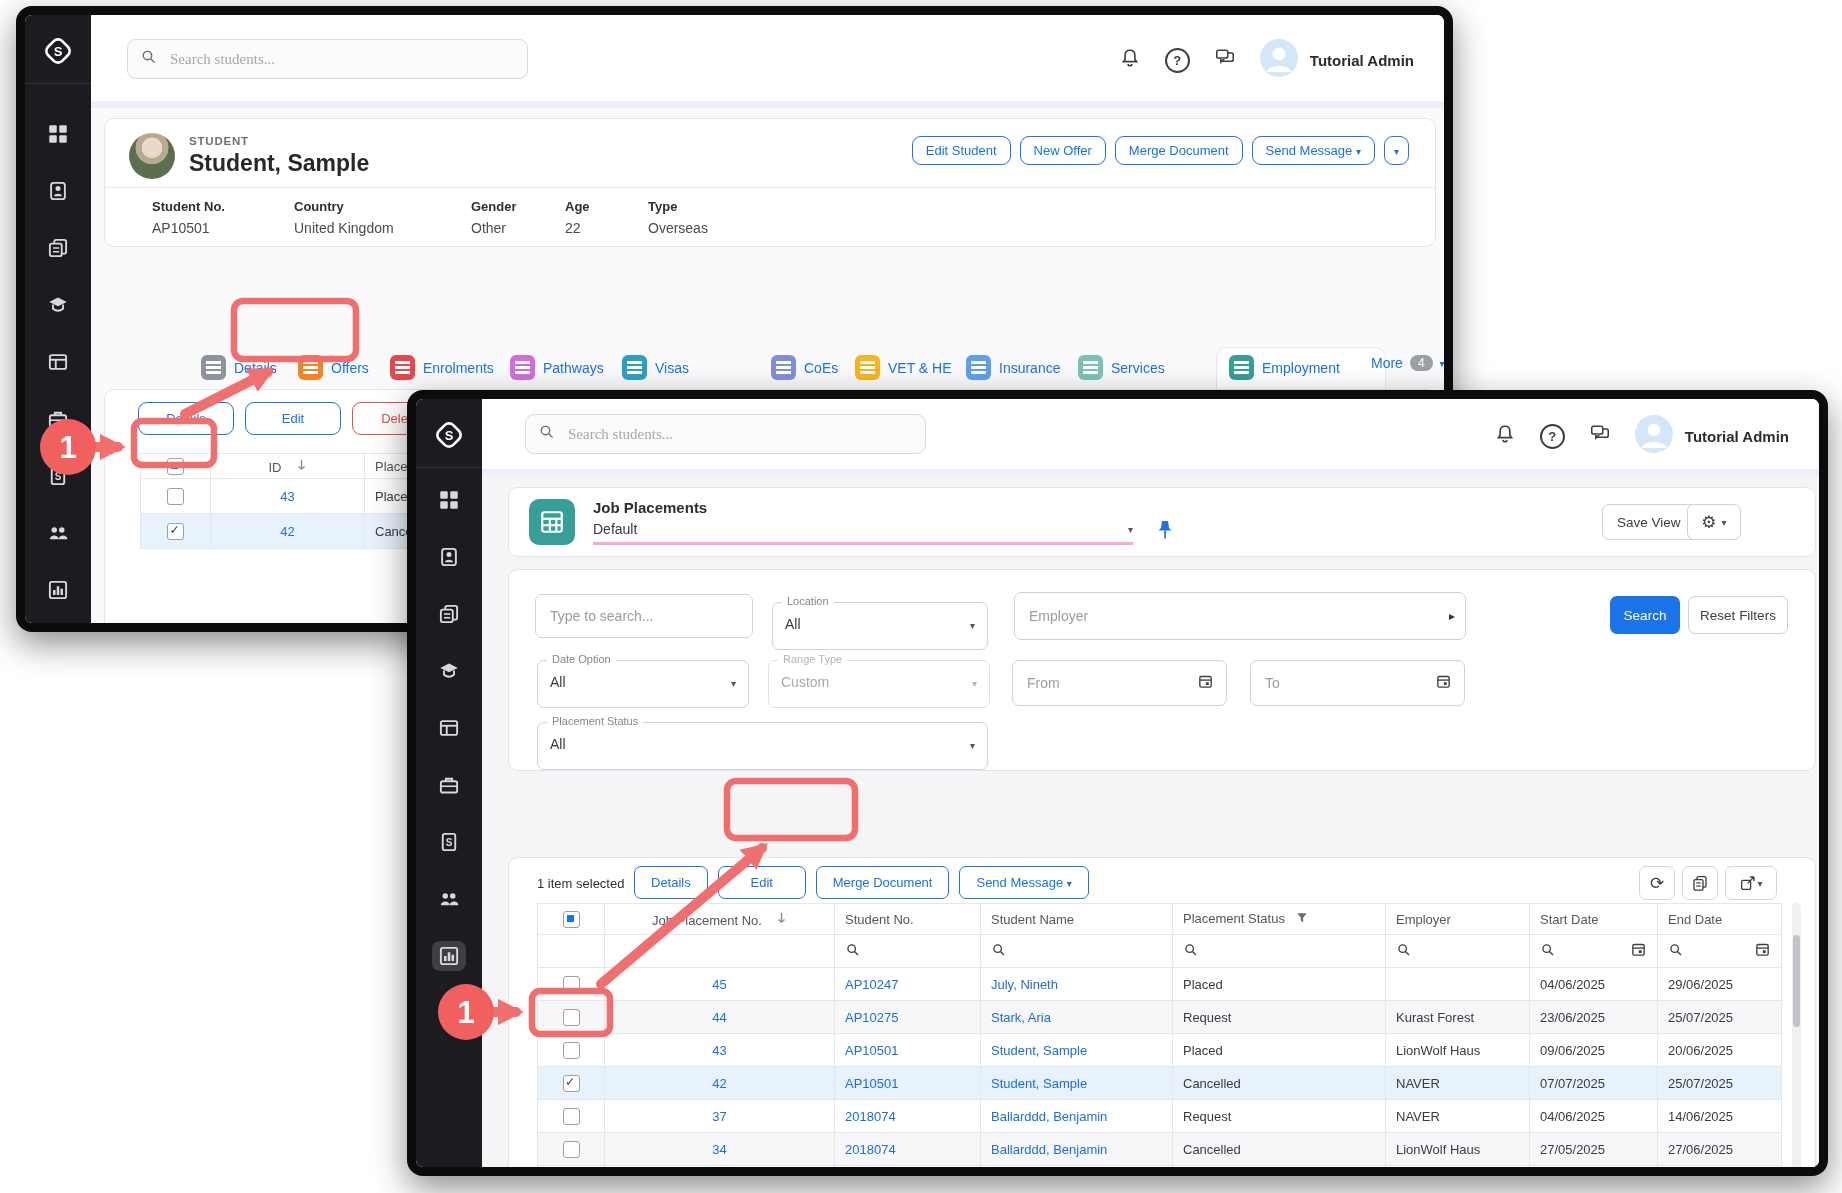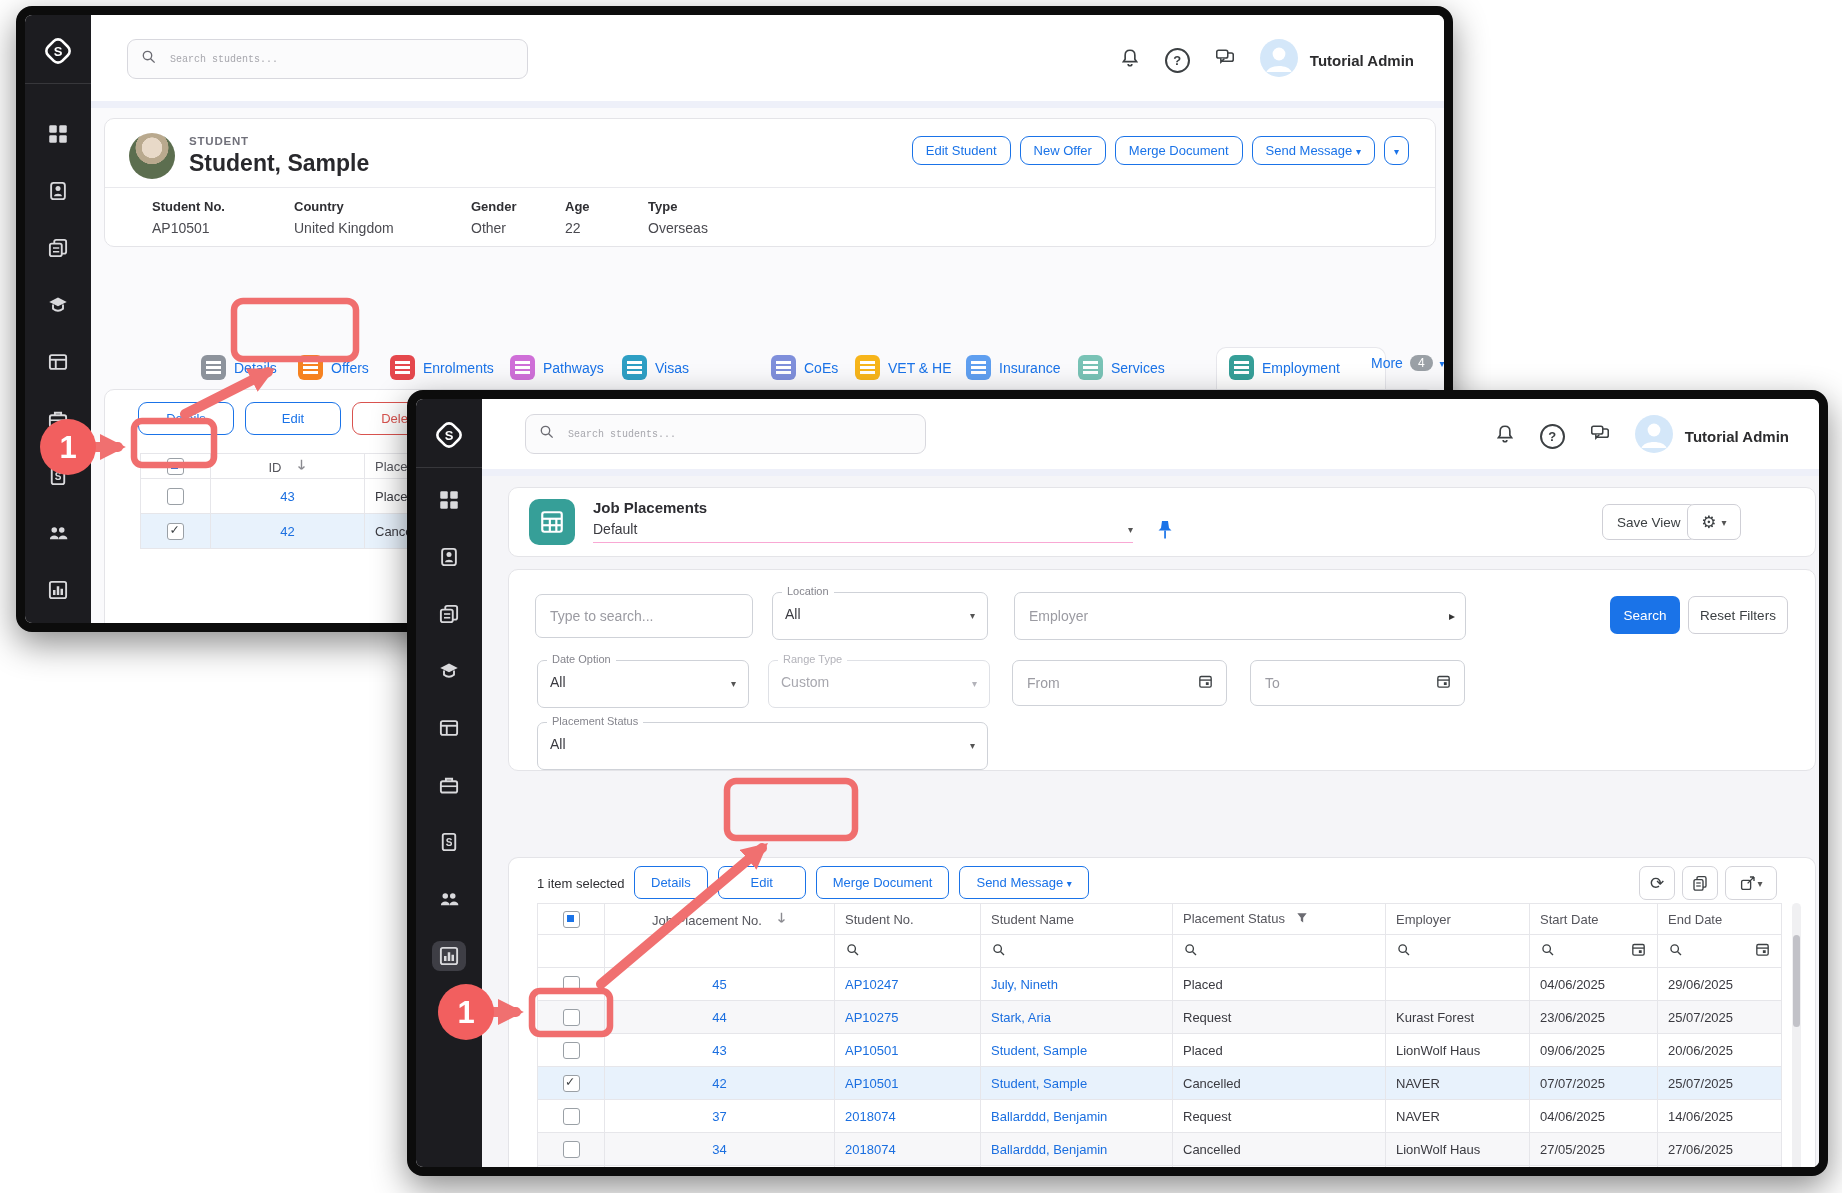--- a/index.html
+++ b/index.html
@@ -16,22 +16,22 @@
   #win-back .sb-items{top:104px;} #win-front .sb-items{top:86px;}
   .sb-ic{width:34px;height:30px;display:flex;align-items:center;justify-content:center;border-radius:8px;}
   .sb-ic.active{background:#3e3e45;}
   
   .topbar{position:absolute;left:66px;right:0;top:0;background:#fff;border-bottom:1px solid #e7e7f0;}
   #win-back .topbar{height:86px;} #win-front .topbar{height:70px;}
   .search-box{position:absolute;display:flex;align-items:center;gap:10px;border:1px solid #d8d8de;
       border-radius:9px;background:#fbfbfc;padding:0 12px;}
   #win-back .search-box{left:36px;top:24px;width:375px;height:38px;}
   #win-front .search-box{left:43px;top:15px;width:375px;height:38px;}
-  .search-box input{border:none;outline:none;background:transparent;font-size:10px;color:#0f172a;width:100%;
-      font-family:Liberation Mono, monospace;}
+  .search-box input{border:none;outline:none;background:transparent;font-size:15px;color:#0f172a;width:100%;
+      font-family:Liberation Serif, serif;}
   .search-box input::placeholder{color:#a7a7ad;}
   .top-right{position:absolute;right:30px;display:flex;align-items:center;gap:24px;}
   #win-back .top-right{top:24px;} #win-front .top-right{top:16px;}
   .user{display:flex;align-items:center;gap:12px;}
   .user-name{font-size:15px;font-weight:700;color:#2c2c2e;}
   .help-ic{width:21px;height:21px;border:2px solid #3c4043;border-radius:50%;display:flex;align-items:center;justify-content:center;font-size:13px;font-weight:700;color:#3c4043;}
   
   .content{position:absolute;left:66px;right:0;bottom:0;}
   #win-back .content{top:86px;background:#fafafc;}
   #win-front .content{top:70px;background:#f5f5f8;}
@@ -80,21 +80,21 @@
   .cb{display:inline-block;width:15px;height:15px;border:1.5px solid #9aa0a6;border-radius:3px;background:#fff;
       vertical-align:middle;position:relative;}
   .cb.ind::after{content:"";position:absolute;left:3px;top:3px;width:7px;height:7px;background:#1a73e8;}
   .cb.chk::after{content:"✓";position:absolute;left:1.5px;top:-1.5px;font-size:12.5px;color:#3c4043;font-weight:700;}
   .sort-ic{color:#8a8a90;font-size:13px;margin-left:14px;}
   
   #jp-card{left:26px;top:18px;width:1306px;height:68px;}
   .jp-ic{position:absolute;left:20px;top:11px;width:46px;height:46px;border-radius:10px;background:#369f98;
      display:flex;align-items:center;justify-content:center;}
   .jp-title{position:absolute;left:84px;top:11px;font-size:15px;font-weight:700;color:#2d2d32;}
-  .jp-view{position:absolute;left:84px;top:33px;width:540px;border-bottom:1px solid #f9a8d4;padding-bottom:5px;
+  .jp-view{position:absolute;left:84px;top:33px;width:540px;border-bottom:3px solid #f9a8d4;padding-bottom:5px;
      font-size:14px;color:#3a3a40;display:flex;justify-content:space-between;align-items:center;}
   .jp-view .caret{color:#555;}
   .pin{position:absolute;left:648px;top:32px;}
   .saveview{position:absolute;left:1093px;top:16px;height:36px;padding:0 14px;border:1px solid #cfcfd6;
      border-radius:7px;background:#fff;font-size:13.5px;color:#3c4043;font-family:inherit;}
   .gearbtn{position:absolute;left:1178px;top:16px;height:36px;width:54px;border:1px solid #cfcfd6;border-radius:7px;
      background:#fff;font-size:17px;color:#3c4043;display:flex;align-items:center;justify-content:center;gap:5px;font-family:inherit;}
   .gearbtn .caret{color:#555;}
   
   #filter-card{left:26px;top:100px;width:1306px;height:200px;}
@@ -527,21 +527,21 @@
       <button class="gearbtn">
           <span>⚙</span>
           <span class="caret">▾</span>
         </button>
     </div>
 
     <div class="card" id="filter-card">
       <div class="inp" style="left:26px;top:24px;width:192px;height:42px;">
         <input placeholder="Type to search..." style="">
       </div>
-      <div class="fld" style="left:263px;top:22px;width:214px;height:46px;">
+      <div class="fld" style="left:263px;top:32px;width:214px;height:46px;">
         <span class="lg">Location</span>
         <span class="val">All</span>
         <span class="caret">▾</span>
       </div>
       <div class="inp" style="left:505px;top:22px;width:426px;height:46px;">
         <input placeholder="Employer" style="">
         <span class="chev">▸</span>
       </div>
       <button class="btn-primary" style="left:1101px;top:26px;width:70px;height:38px;">Search</button>
       <button class="btn-plain" style="left:1179px;top:26px;width:100px;height:38px;">Reset Filters</button>

